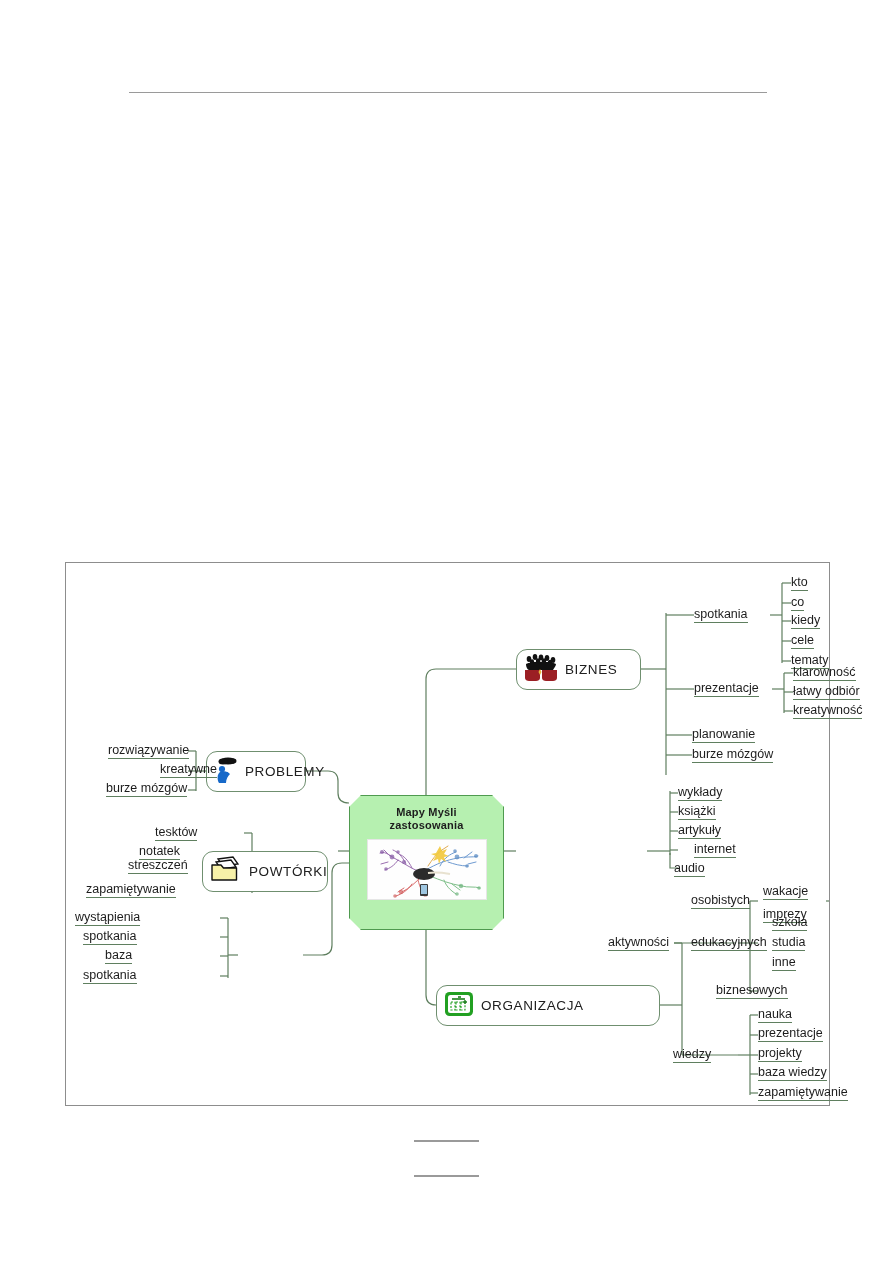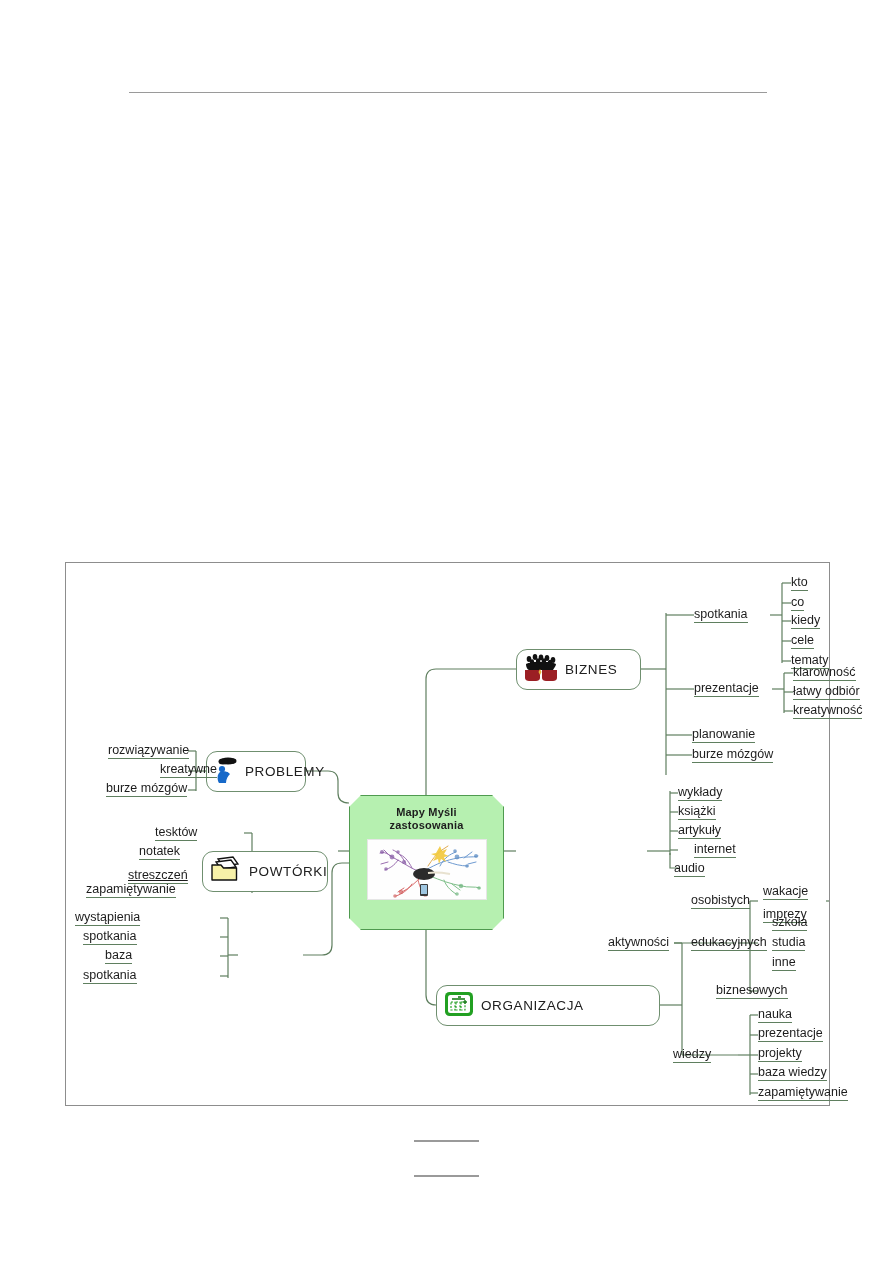--- a/index.html
+++ b/index.html
@@ -303,21 +303,21 @@
     </span>
     <span class="lbl">ORGANIZACJA</span>
   </div>
 
   <div class="sub" style="left:42px;top:181px;border-bottom:1.2px solid #5f7f5f;">rozwiązywanie</div>
   <div class="sub" style="left:58px;top:200px;border-bottom:1.2px solid #5f7f5f;margin-left:36px;">kreatywne</div>
   <div class="sub" style="left:40px;top:219px;border-bottom:1.2px solid #5f7f5f;">burze mózgów</div>
 
   <div class="sub" style="left:78px;top:263px;border-bottom:1.2px solid #5f7f5f;margin-left:11px;">tesktów</div>
   <div class="sub" style="left:73px;top:282px;border-bottom:1.2px solid #5f7f5f;">notatek</div>
-  <div class="sub" style="left:62px;top:306px;border-bottom:1.2px solid #5f7f5f;text-decoration:underline;">streszczeń</div>
+  <div class="sub" style="left:62px;top:296px;border-bottom:1.2px solid #5f7f5f;">streszczeń</div>
   <div class="sub" style="left:20px;top:320px;border-bottom:1.2px solid #5f7f5f;">zapamiętywanie</div>
 
   <div class="sub" style="left:9px;top:348px;border-bottom:1.2px solid #5f7f5f;">wystąpienia</div>
   <div class="sub" style="left:17px;top:367px;border-bottom:1.2px solid #5f7f5f;">spotkania</div>
   <div class="sub" style="left:39px;top:386px;border-bottom:1.2px solid #5f7f5f;">baza</div>
   <div class="sub" style="left:17px;top:406px;border-bottom:1.2px solid #5f7f5f;">spotkania</div>
 
   <div class="sub lvl2" style="left:628px;top:45px;border-bottom:1.2px solid #5f7f5f;">spotkania</div>
   <div class="sub lvl2" style="left:628px;top:119px;border-bottom:1.2px solid #5f7f5f;">prezentacje</div>
   <div class="sub lvl2" style="left:626px;top:165px;border-bottom:1.2px solid #5f7f5f;">planowanie</div>

